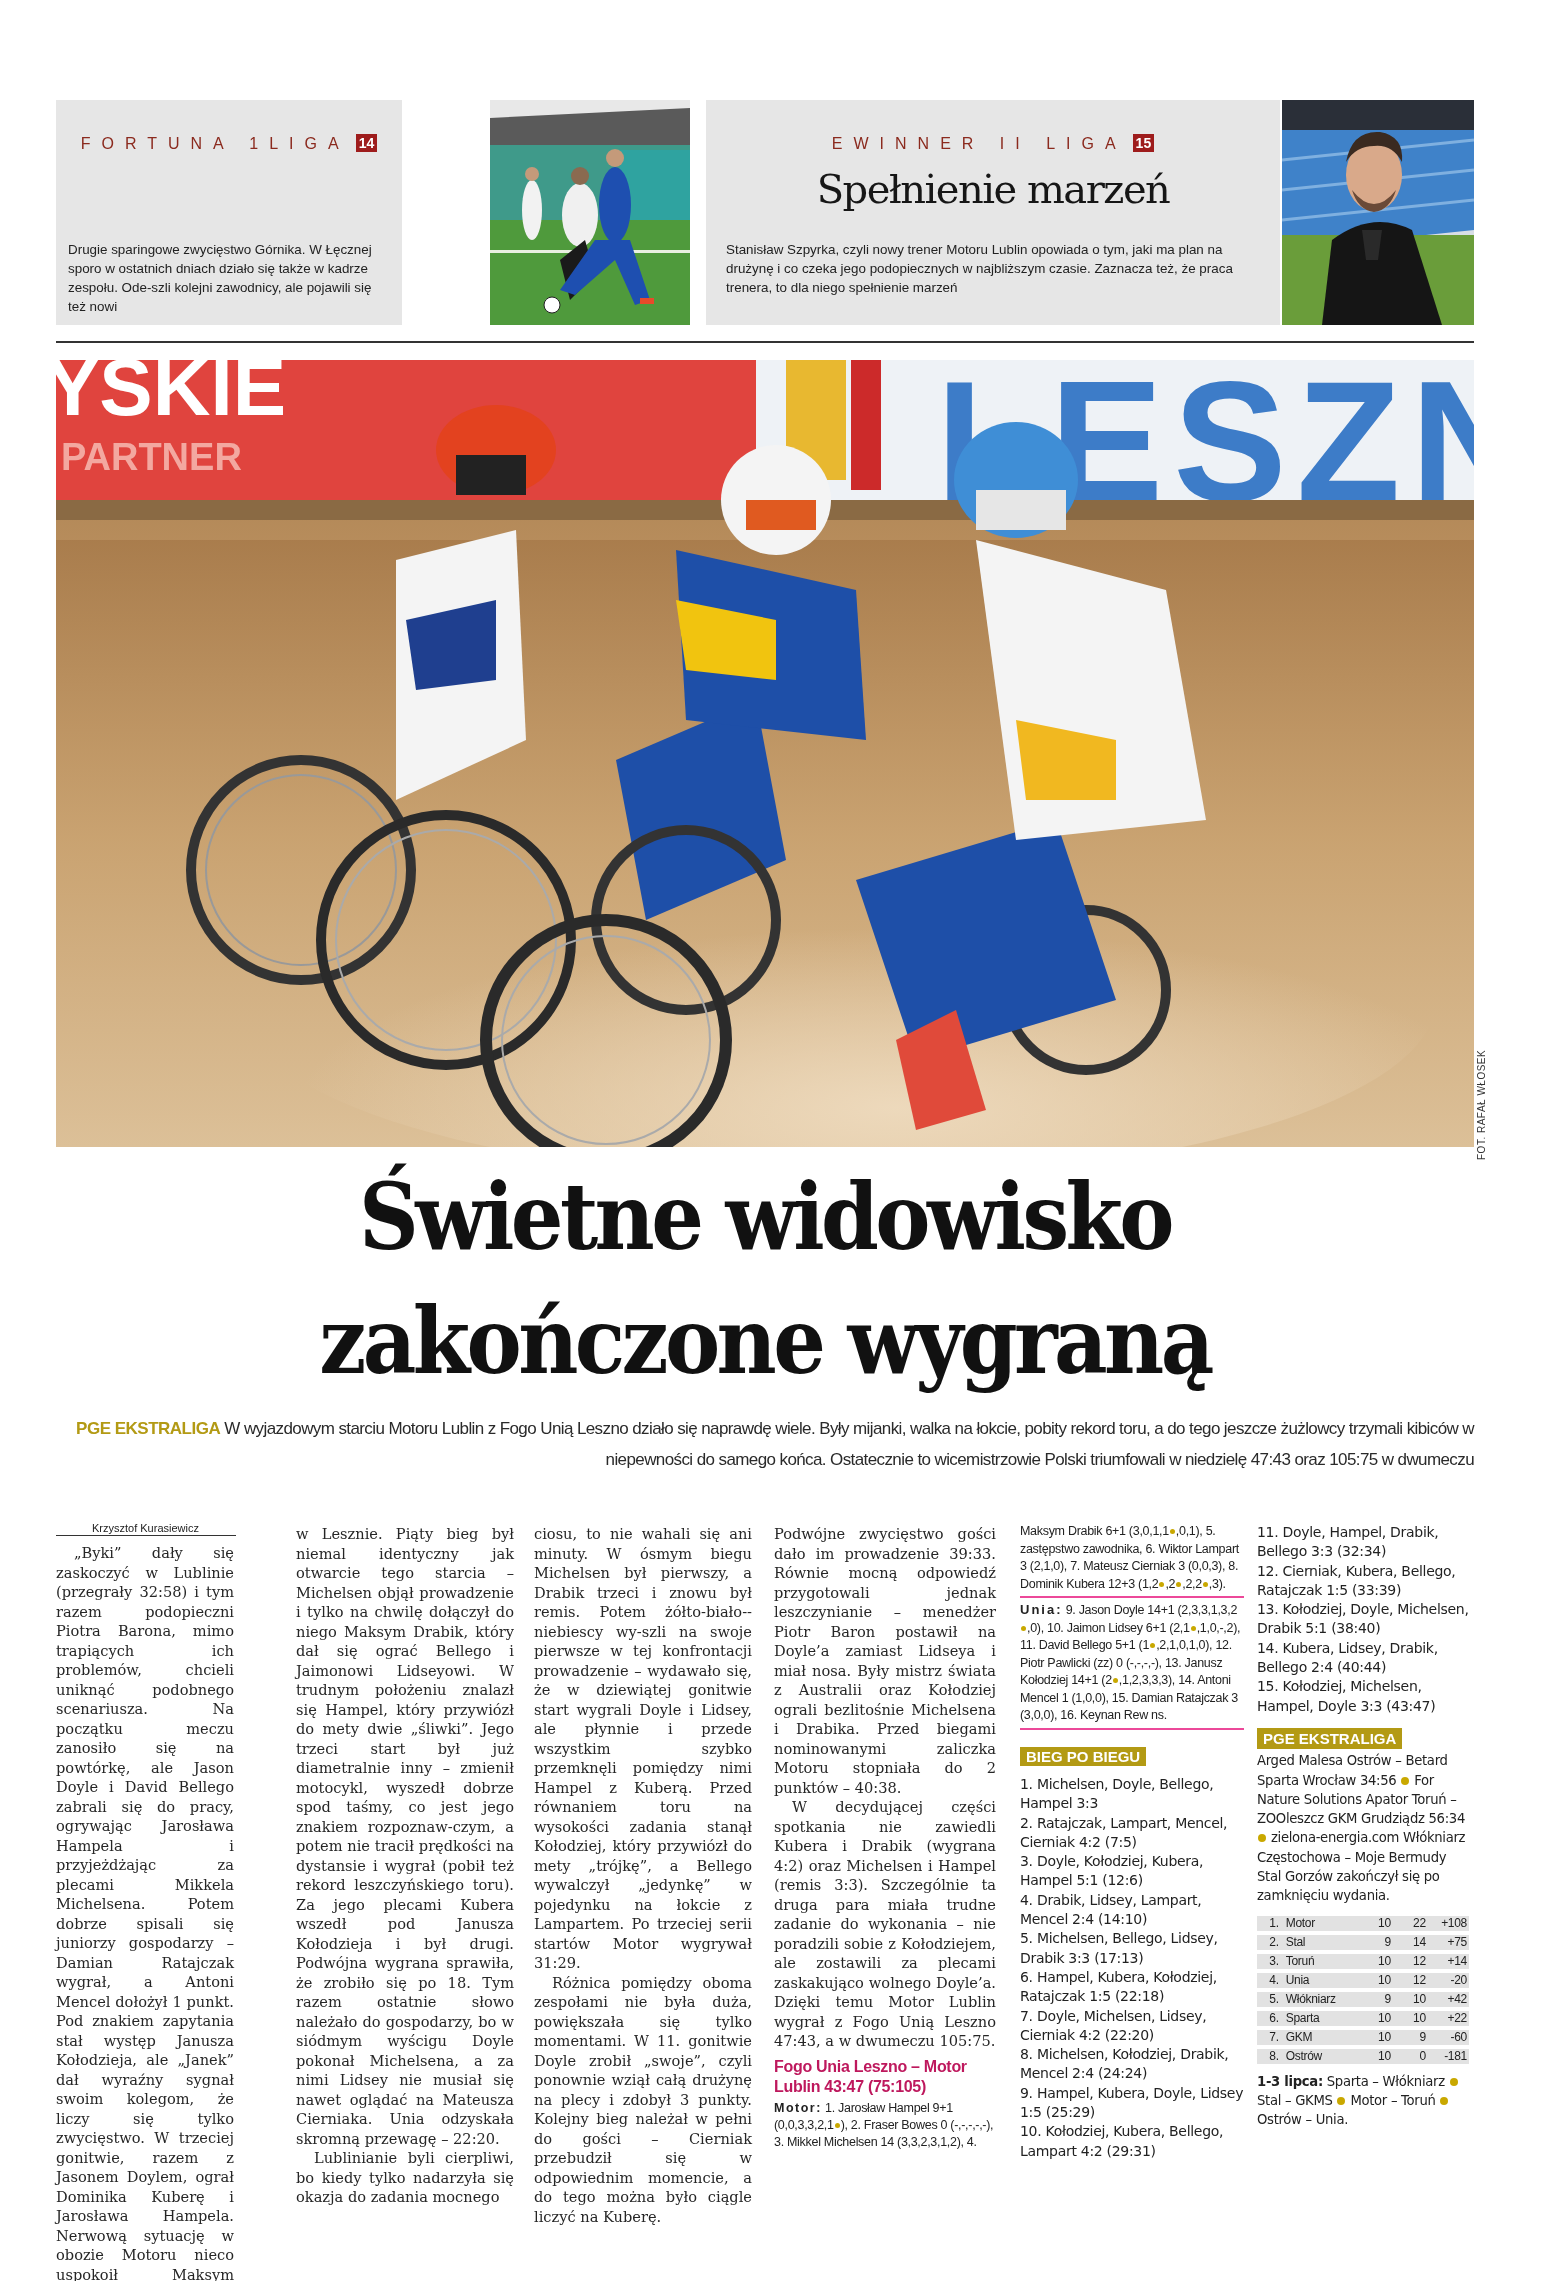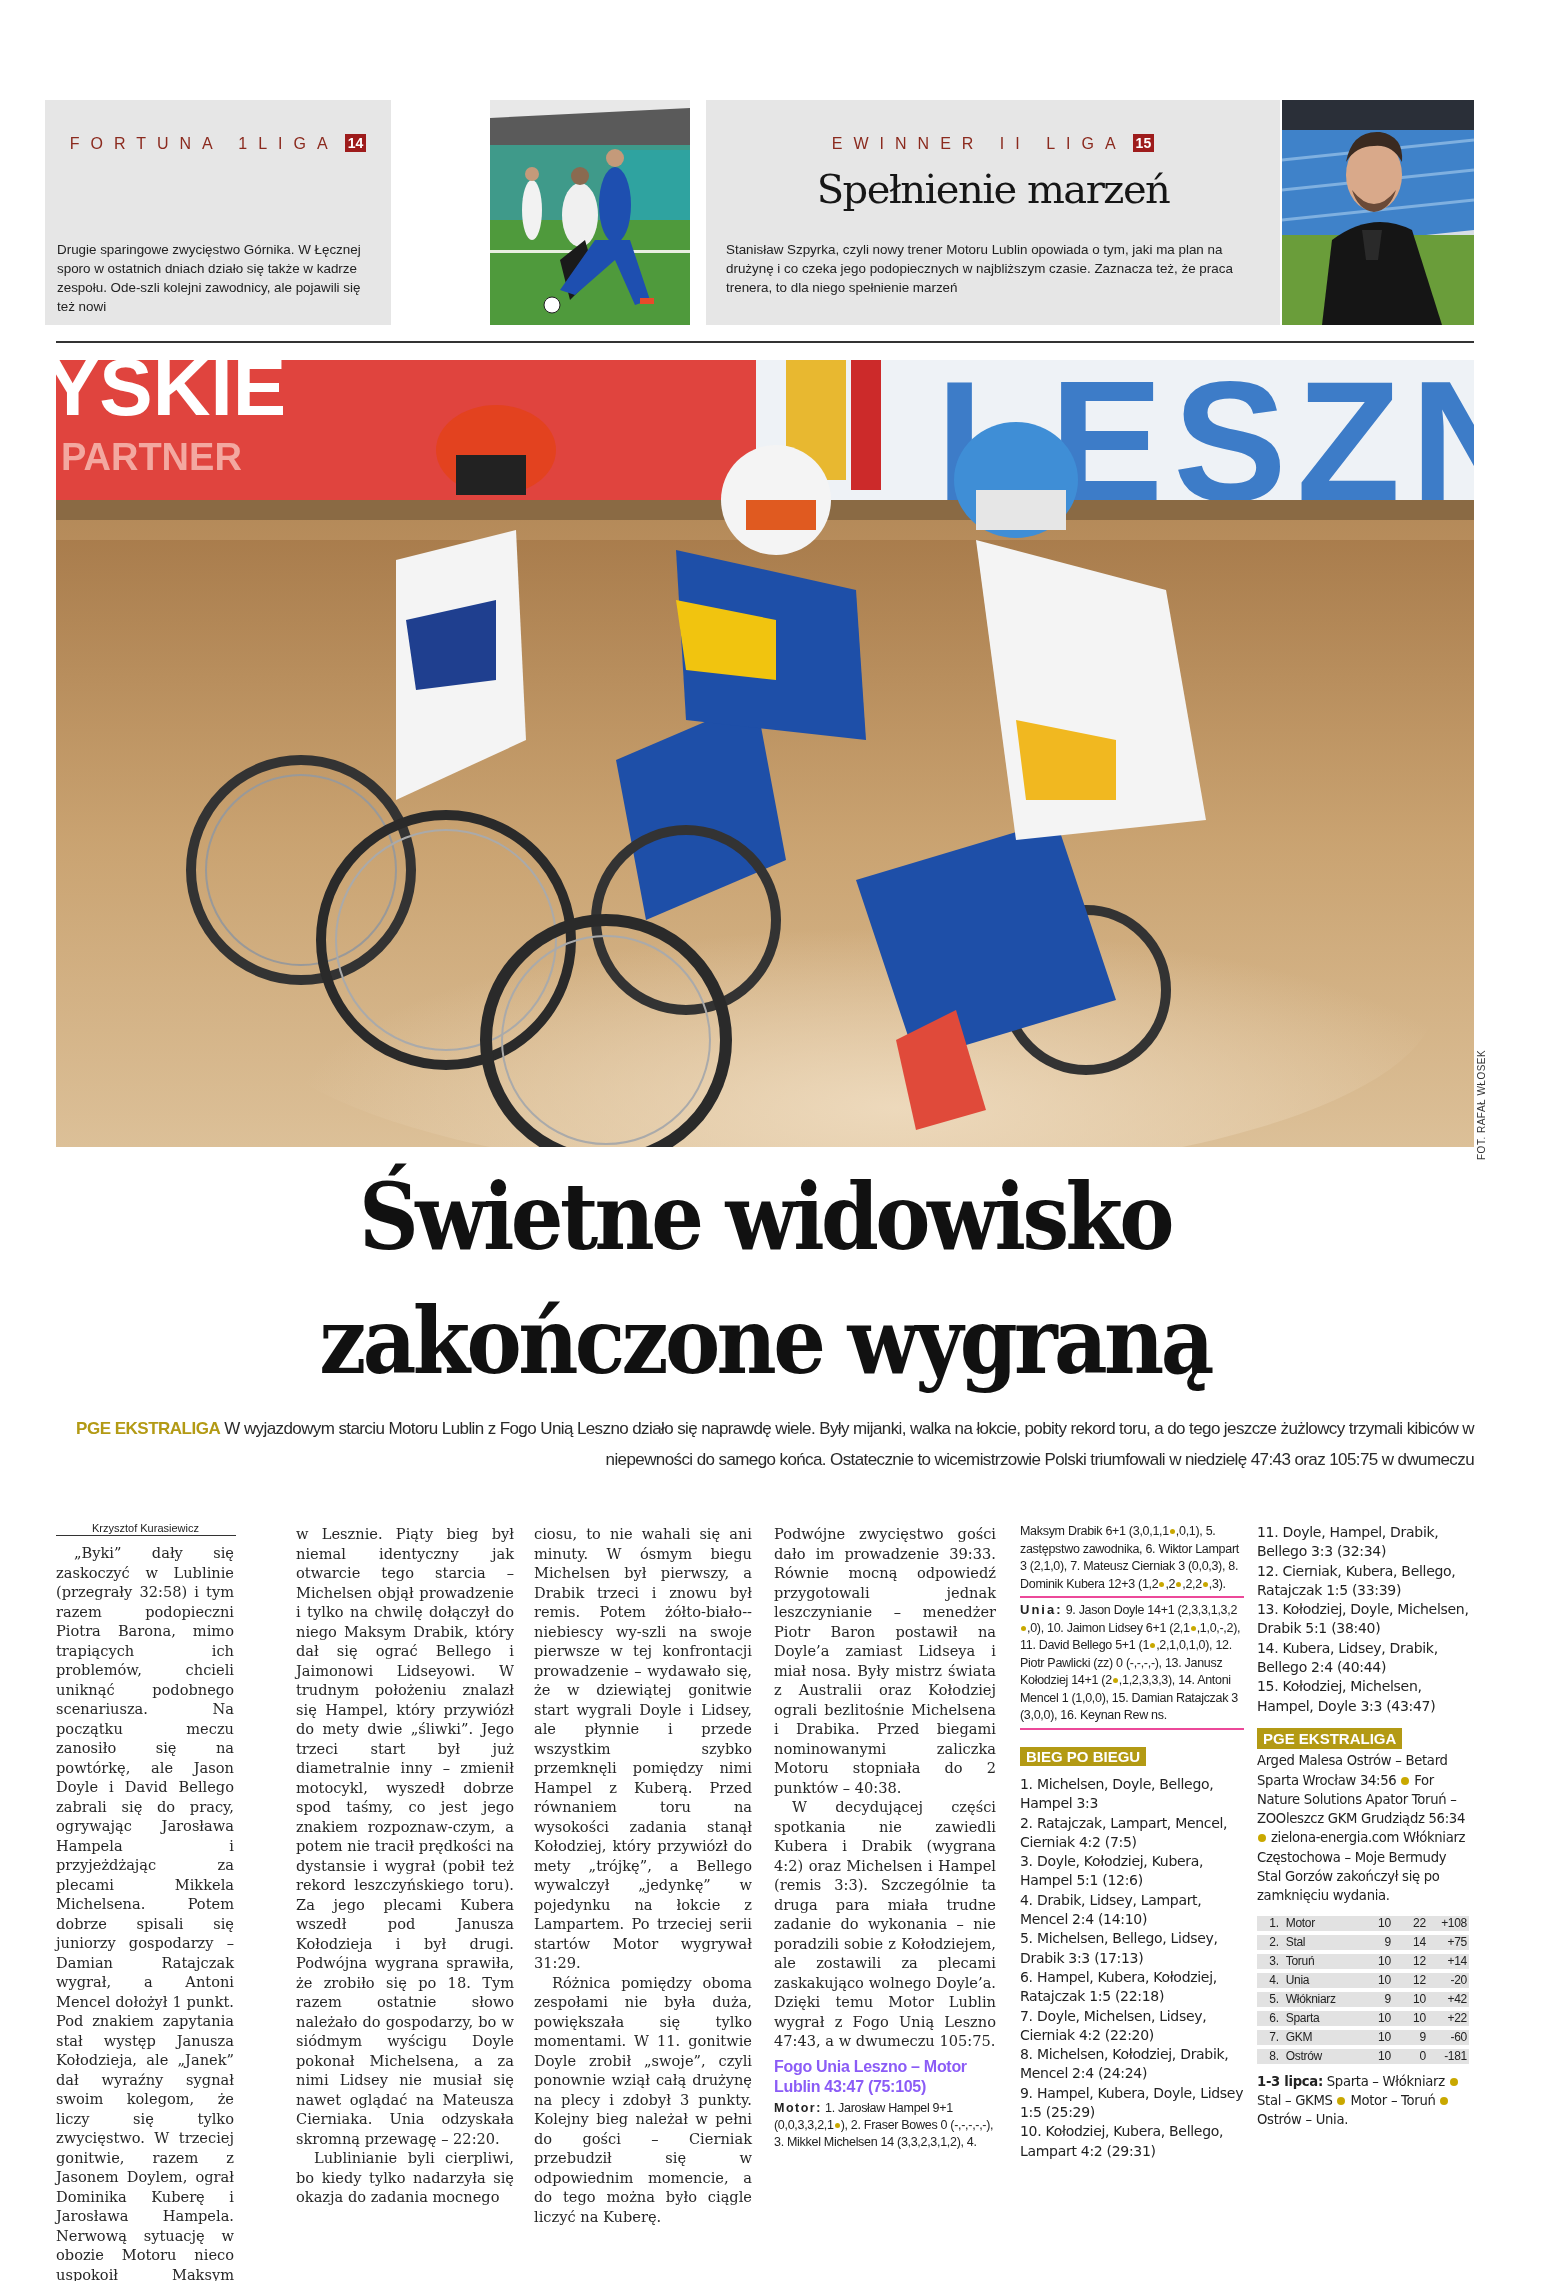--- a/index.html
+++ b/index.html
@@ -1,21 +1,21 @@
 <!DOCTYPE html>
 <html><head>
 <meta charset="utf-8">
 <style>
   * { box-sizing: border-box; margin: 0; padding: 0; }
   html, body { width: 1558px; height: 2281px; background: #ffffff; overflow: hidden; }
   body { position: relative; font-family: "DejaVu Serif", serif; color: #1a1a1a; }
 
   
   .teaser { position: absolute; top: 100px; height: 225px; background: #e6e6e6; }
-  .teaser.t1 { left: 45px; width: 346px; }
+  .teaser.t1 { left: 56px; width: 346px; }
   .teaser.t2 { left: 706px; width: 574px; }
   .teaser-photo { position: absolute; top: 100px; height: 225px; overflow: hidden; }
   .teaser-photo.p1 { left: 490px; width: 200px; }
   .teaser-photo.p2 { left: 1282px; width: 192px; }
   .kicker { position: absolute; top: 34px; left: 0; right: 0; text-align: center;
     font-family: "Liberation Sans", sans-serif; font-size: 16px; letter-spacing: 11px;
     color: #8b2a1e; }
   .kicker .pg { display: inline-block; background: #9e1c1c; color: #fff; letter-spacing: 0;
     font-size: 14px; font-weight: bold; padding: 1px 3px; margin-left: 6px; vertical-align: 1px; }
   .teaser-title { position: absolute; top: 66px; left: 0; right: 0; text-align: center;
@@ -50,21 +50,21 @@
   .col { position: absolute; top: 1543px; font-family: "DejaVu Serif", serif; font-size: 14.6px;
     line-height: 19.5px; color: #262626; text-align: justify; hyphens: manual; }
   .col p { text-indent: 18px; }
   .col p.noindent { text-indent: 0; }
   .c1 { left: 56px; width: 178px; }
   .c2 { left: 296px; width: 218px; top: 1524px; }
   .c3 { left: 534px; width: 218px; top: 1524px; }
   .c4 { left: 774px; width: 222px; top: 1524px; }
 
   .result-head { font-family: "Liberation Sans", sans-serif; font-weight: bold; font-size: 16px;
-    line-height: 20px; color: #8b5cf6; margin-top: 6px; text-align: left; letter-spacing: -0.3px; }
+    line-height: 20px; color: #be185d; margin-top: 6px; text-align: left; letter-spacing: -0.3px; }
   .result-list { font-family: "Liberation Sans", sans-serif; font-size: 12.5px; line-height: 17px;
     color: #222; text-align: left; margin-top: 3px; letter-spacing: -0.3px; }
   .result-list b { letter-spacing: 1.5px; }
   .dot { display: inline-block; width: 5px; height: 5px; border-radius: 50%; background: #c9a800; vertical-align: middle; margin: 0 1px; }
 
   
   .c5 { position: absolute; left: 1020px; top: 1523px; width: 224px; font-family: "Liberation Sans", sans-serif;
     font-size: 12.5px; line-height: 17.5px; color: #222; letter-spacing: -0.3px; }
   .c5 .team-block { border-bottom: 2px solid #ec4899; padding-bottom: 3px; margin-bottom: 3px; }
   .c5 b.team { letter-spacing: 2px; font-size: 13px; }

